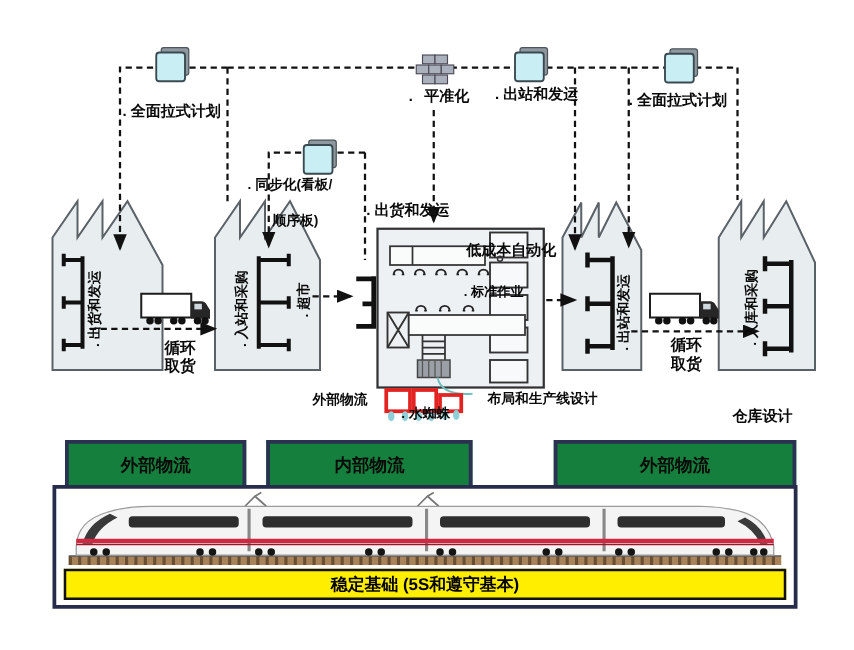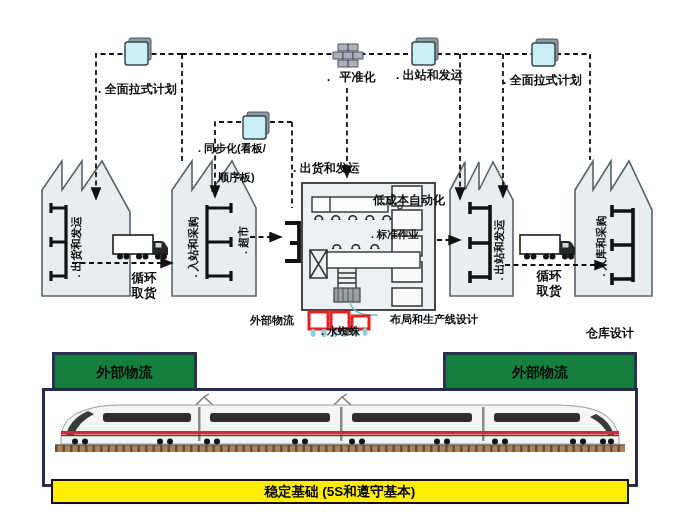--- a/index.html
+++ b/index.html
@@ -12,21 +12,21 @@
   .vlbl{position:absolute;font-weight:bold;font-size:11px;white-space:nowrap;
         transform:translate(-50%,-50%) rotate(-90deg);}
   .wrap2{position:absolute;width:36px;text-align:center;font-weight:bold;font-size:12.5px;line-height:15px;}
   .bar{position:absolute;top:352px;height:42px;border:3px solid #2b3150;background:#15803d;
        display:flex;align-items:center;justify-content:center;font-weight:bold;font-size:14px;}
   #train-panel{position:absolute;left:42px;top:388px;width:596px;height:99px;
                border:3px solid #262c49;background:#ffffff;}
   #train-svg{position:absolute;left:0;top:0;width:590px;height:93px;}
   #foundation-bar{position:absolute;left:6px;top:64px;width:578px;height:25px;
                   border:2px solid #111;background:#ffee00;display:flex;align-items:center;
-                  justify-content:center;font-weight:bold;font-size:13.5px;color:#000;margin-top:24px;}
+                  justify-content:center;font-weight:bold;font-size:13.5px;color:#000;}
 </style>
 </head>
 <body>
 
 <div id="stage">
 
   <svg id="vsm" viewBox="0 0 683 520">
     <defs>
       <marker id="arr" markerWidth="9" markerHeight="8" refX="6.5" refY="3" orient="auto">
         <path d="M0,0 L7.5,3 L0,6 Z" fill="#111"></path>
@@ -188,20 +188,23 @@
   <div class="wrap2" style="left:126px;top:271px;">循环取货</div>
   <div class="wrap2" style="left:531px;top:269px;">循环取货</div>
   <div class="lbl" style="left:586px;top:306px;margin-top:20px;">仓库设计</div>
 
   <div class="lbl sm" style="left:250px;top:313px;">外部物流</div>
   <div class="lbl sm" style="left:390px;top:312px;">布局和生产线设计</div>
   <div class="lbl sm" style="left:321px;top:324px;">. 水蜘蛛</div>
 
   <div class="bar" style="left:52px;width:145px;">
     <span>外部物流</span>
+  </div>
+  <div class="bar" style="left:213px;width:165px;">
+    <span>内部物流</span>
   </div>
   <div class="bar" style="left:443px;width:194px;">
     <span>外部物流</span>
   </div>
 
   <div id="train-panel">
     <svg id="train-svg" viewBox="0 0 590 93">
       <rect x="10" y="54" width="570" height="7" fill="#a8835a"></rect>
       <line x1="10" y1="57.5" x2="580" y2="57.5" stroke="#6b4e31" stroke-width="7" stroke-dasharray="2.5 5"></line>
       <line x1="10" y1="53.8" x2="580" y2="53.8" stroke="#555" stroke-width="1.2"></line>

